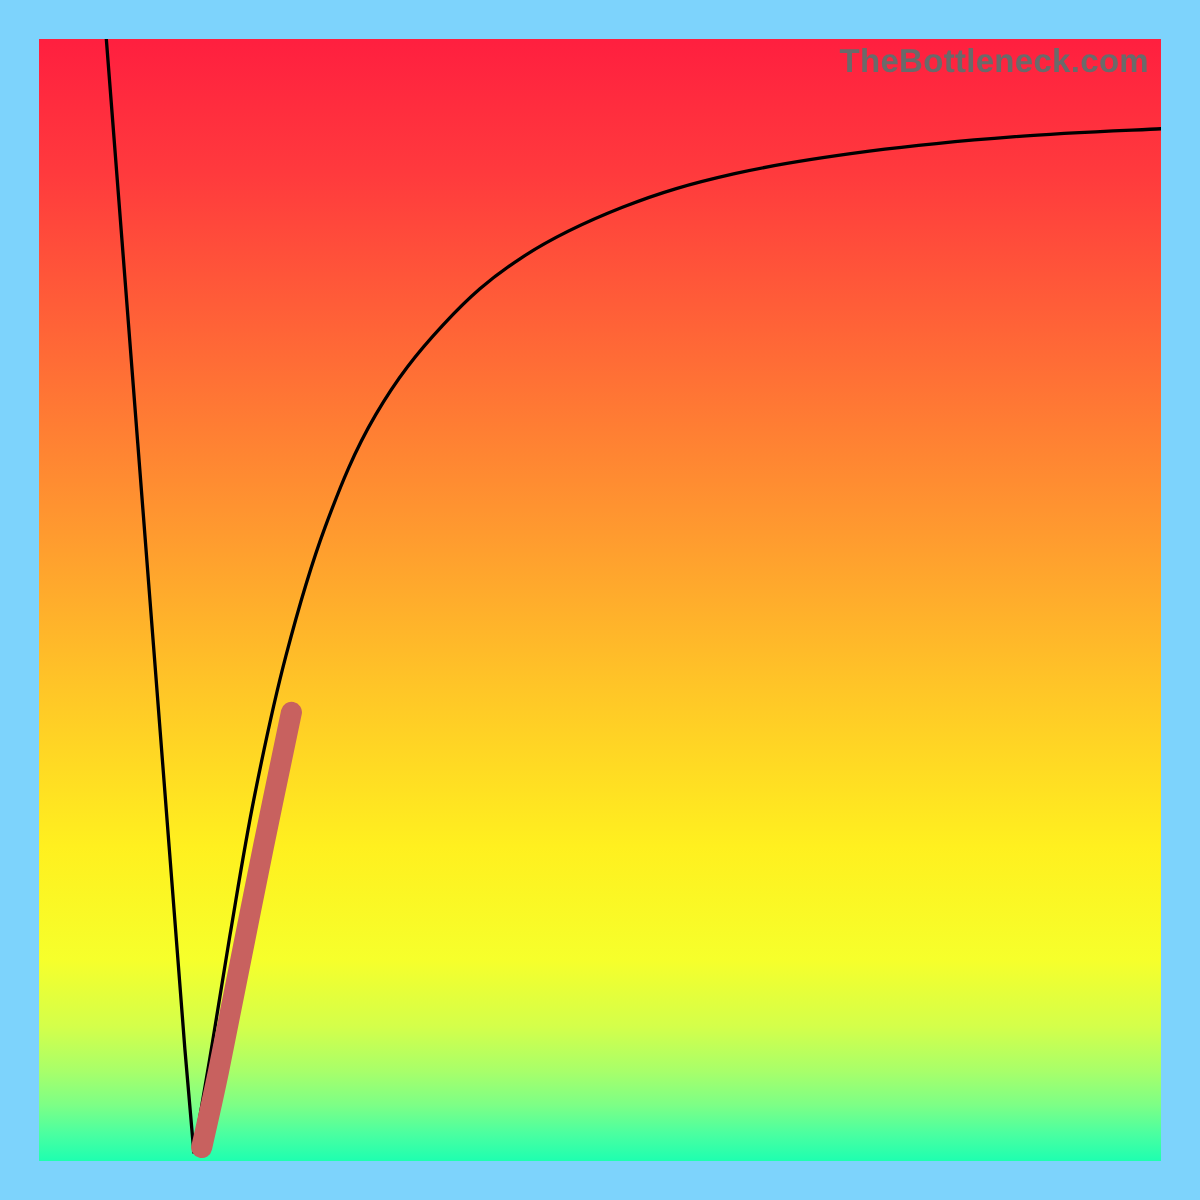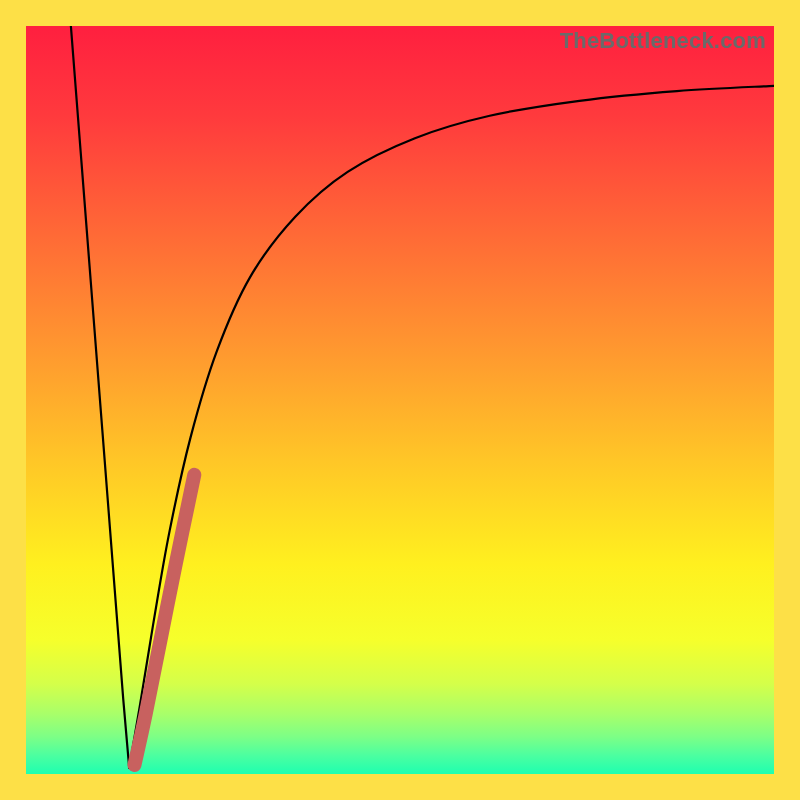--- a/index.html
+++ b/index.html
@@ -8,21 +8,21 @@
     width: 800px;
     height: 800px;
     overflow: hidden;
     background: #000;
     font-family: Arial, Helvetica, sans-serif;
   }
   .frame {
     position: relative;
     width: 800px;
     height: 800px;
-    background: #fde047;
+    background: #7dd3fc;
   }
   .plot-area {
     position: absolute;
     left: 26px;
     top: 26px;
     width: 748px;
     height: 748px;
     overflow: hidden;
   }
   .gradient-bg {

